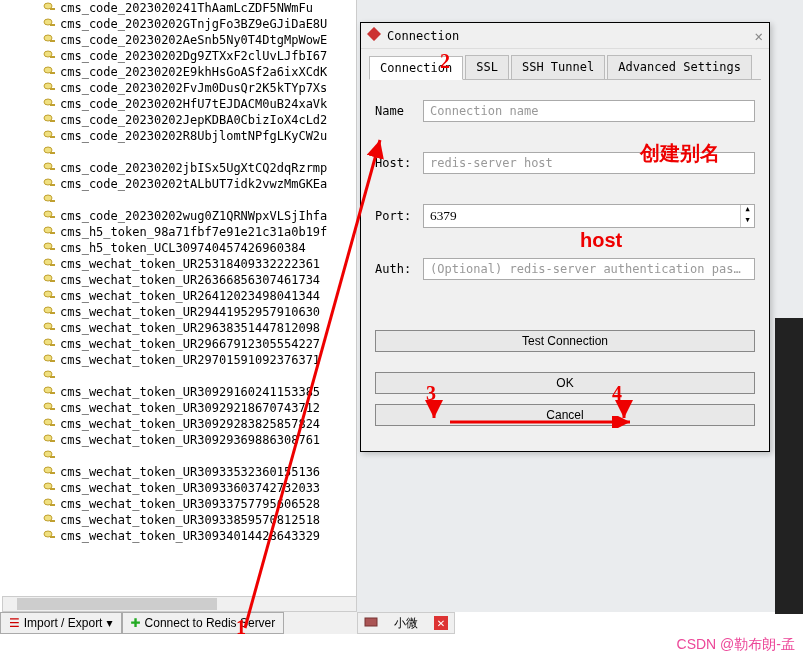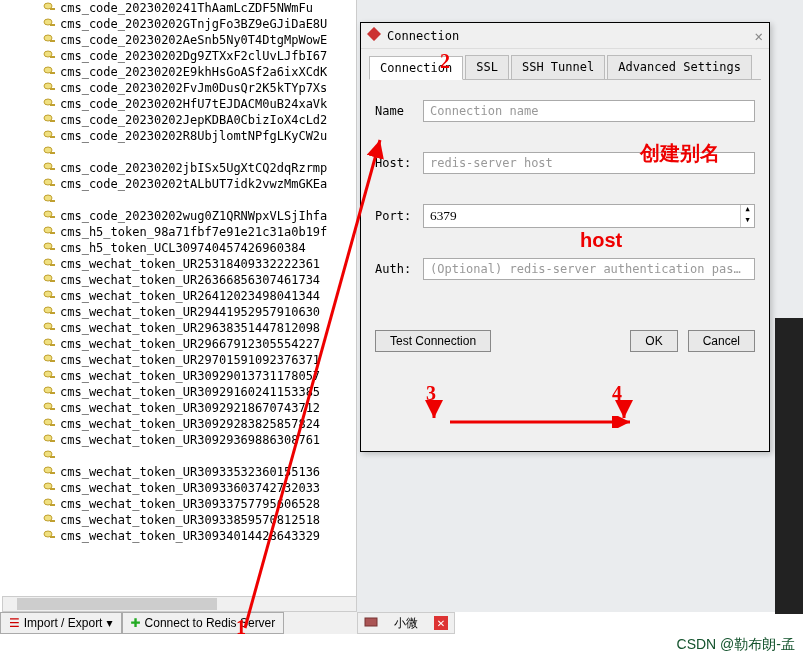--- a/index.html
+++ b/index.html
@@ -107,21 +107,21 @@
   left: 357px;
   top: 0;
   right: 0;
   height: 612px;
   background: #eaecee;
 }
 .watermark {
   position: absolute;
   right: 8px;
   bottom: 6px;
-  color: #14532d;
+  color: #ec4899;
   font-size: 14px;
 }
 
 
 .dialog {
   position: absolute;
   left: 360px;
   top: 22px;
   width: 410px;
   height: 430px;
@@ -214,20 +214,21 @@
   text-align: center;
   cursor: pointer;
   line-height: 8px;
 }
 .dlg-buttons {
   display: flex;
   gap: 10px;
   padding: 0 14px;
   margin-top: 10px;
   font-family: Consolas, monospace;
+  flex-direction: column;
 }
 .dlg-btn {
   border: 1px solid #888;
   background: #e8e8e8;
   padding: 3px 14px;
   font-size: 12px;
   cursor: pointer;
 }
 .dlg-spacer { flex: 1; }
 
@@ -460,21 +461,20 @@
           </span>
           <span>cms_wechat_token_UR29701591092376371</span>
         </div>
         <div class="tree-item">
           <span class="key-icon">
             <svg width="14" height="14">
               <ellipse cx="5" cy="5" rx="4" ry="3" fill="#f0e080" stroke="#c0a030"></ellipse>
               <rect x="7" y="7" width="5" height="2" fill="#c0a030"></rect>
             </svg>
           </span>
-          <span>cms_wechat_token_UR30929013731178057</span>
         </div>
         <div class="tree-item">
           <span class="key-icon">
             <svg width="14" height="14">
               <ellipse cx="5" cy="5" rx="4" ry="3" fill="#f0e080" stroke="#c0a030"></ellipse>
               <rect x="7" y="7" width="5" height="2" fill="#c0a030"></rect>
             </svg>
           </span>
           <span>cms_wechat_token_UR30929160241153385</span>
         </div>

